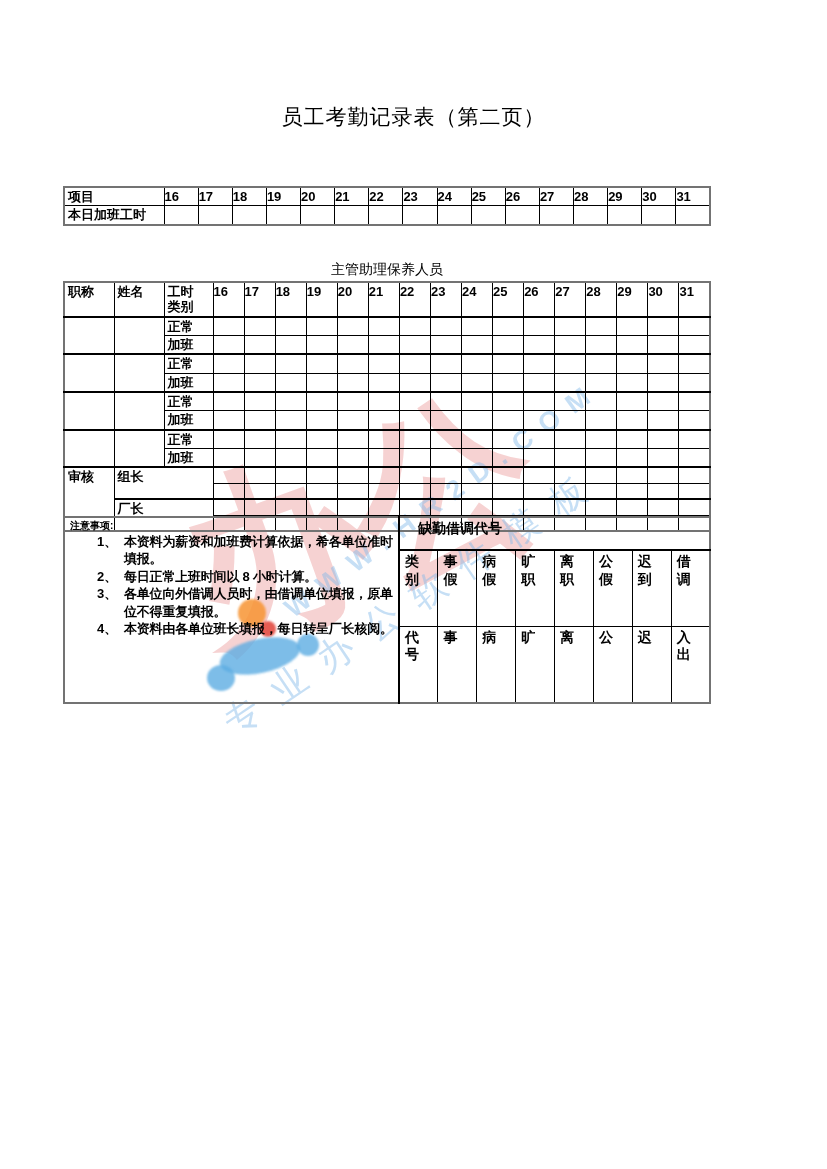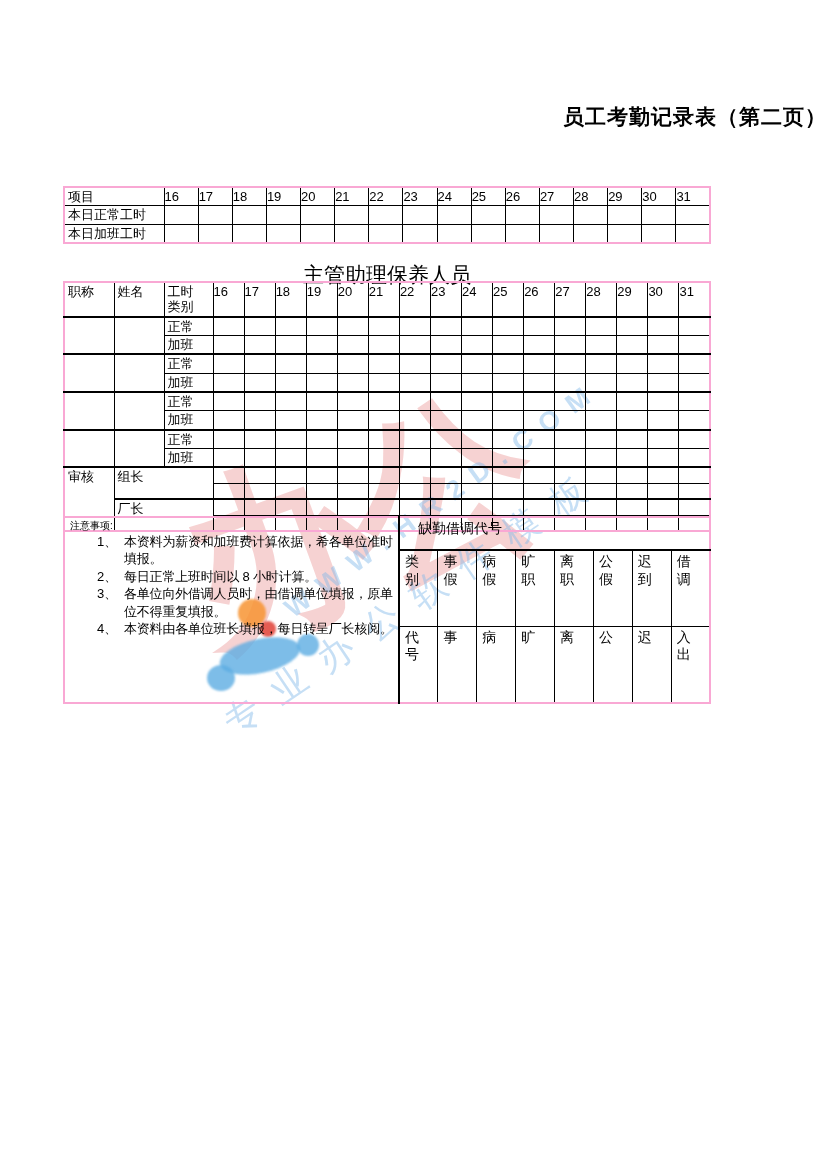--- a/index.html
+++ b/index.html
@@ -33,31 +33,32 @@
   .wm-blob { position:absolute; border-radius:50%; filter:blur(1px); }
   .wm-b1 { left:238px; top:599px; width:28px; height:28px; background:rgba(247,148,51,0.85); }
   .wm-b2 { left:260px; top:621px; width:16px; height:16px; background:rgba(224,64,53,0.85); }
   .wm-b3 { left:219px; top:639px; width:82px; height:34px; background:rgba(92,172,226,0.80); transform:rotate(-12deg); }
   .wm-b4 { left:297px; top:634px; width:22px; height:22px; background:rgba(92,172,226,0.80); }
   .wm-b5 { left:207px; top:665px; width:28px; height:26px; background:rgba(92,172,226,0.80); }
 
   
   .doc-title {
     position:absolute; left:0; top:103px; width:100%; z-index:1;
-    text-align:right; font-size:21px; font-weight:bold; letter-spacing:1px;
+    text-align:center; font-size:21px; font-weight:normal; letter-spacing:1px;
   }
   .caption {
     position:absolute; left:63px; top:261px; width:648px; z-index:1;
-    text-align:center; font-size:21px;
+    text-align:center; font-size:14px;
   }
   table {
     position:absolute; z-index:1;
     border-collapse:collapse; table-layout:fixed;
     background:transparent;
-    border:2px solid #f9a8d4;
+    border:2px solid #737373;
+    font-weight:bold;
   }
   td {
     border:1px solid #000;
     font-size:13px; line-height:1.18;
     vertical-align:top; padding:1px 3px;
     overflow:hidden;
   }
   .lc { text-align:left; }
   .dh { text-align:left; padding:1px 0; }
   .ec { padding:0; }
@@ -120,39 +121,20 @@
           <td class="dh">22</td>
           <td class="dh">23</td>
           <td class="dh">24</td>
           <td class="dh">25</td>
           <td class="dh">26</td>
           <td class="dh">27</td>
           <td class="dh">28</td>
           <td class="dh">29</td>
           <td class="dh">30</td>
           <td class="dh">31</td>
-        </tr>
-      <tr>
-        <td class="lc">本日正常工时</td>
-      <td class="ec"></td>
-          <td class="ec"></td>
-          <td class="ec"></td>
-          <td class="ec"></td>
-          <td class="ec"></td>
-          <td class="ec"></td>
-          <td class="ec"></td>
-          <td class="ec"></td>
-          <td class="ec"></td>
-          <td class="ec"></td>
-          <td class="ec"></td>
-          <td class="ec"></td>
-          <td class="ec"></td>
-          <td class="ec"></td>
-          <td class="ec"></td>
-          <td class="ec"></td>
         </tr>
       <tr>
         <td class="lc">本日加班工时</td>
       <td class="ec"></td>
           <td class="ec"></td>
           <td class="ec"></td>
           <td class="ec"></td>
           <td class="ec"></td>
           <td class="ec"></td>
           <td class="ec"></td>

